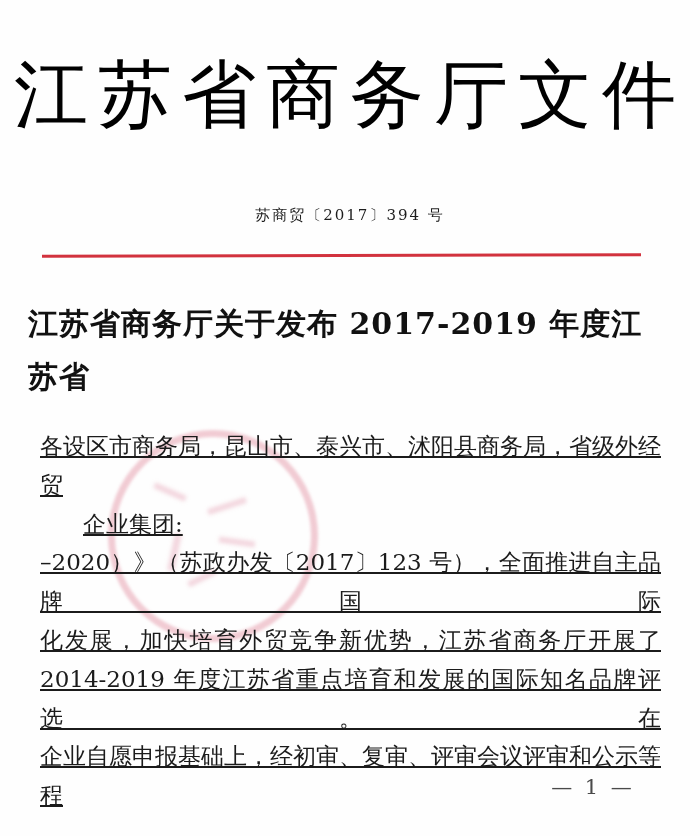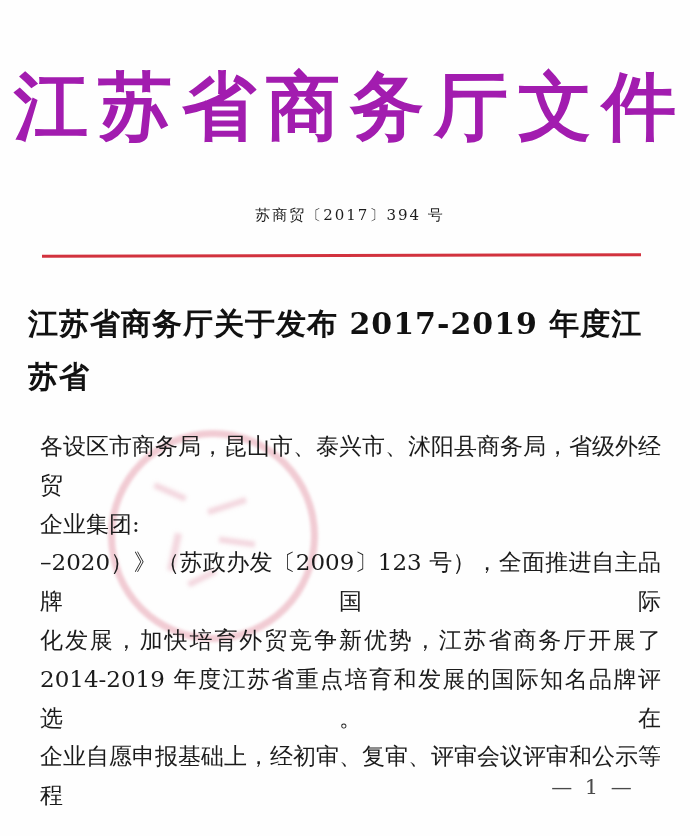--- a/index.html
+++ b/index.html
@@ -34,29 +34,29 @@
     filter: blur(1.5px);
   }
   .seal .s1 { left: 38px;  top: 52px;  width: 34px; height: 6px; transform: rotate(24deg); }
   .seal .s2 { left: 92px;  top: 66px;  width: 40px; height: 6px; transform: rotate(-18deg); }
   .seal .s3 { left: 56px;  top: 96px;  width: 7px;  height: 38px; transform: rotate(12deg); }
   .seal .s4 { left: 104px; top: 102px; width: 36px; height: 6px; transform: rotate(8deg); }
   .seal .s5 { left: 72px;  top: 138px; width: 30px; height: 6px; transform: rotate(-26deg); }
 
   .red-head {
     position: absolute;
-    top: 56px;
+    top: 44px;
     left: 0;
     width: 100%;
     text-align: center;
     font-size: 74px;
     line-height: 100px;
-    font-weight: 700;
+    font-weight: 400;
     letter-spacing: 10px;
-    color: #a21caf;
+    color: #000000;
     white-space: nowrap;
     z-index: 2;
   }
 
   .doc-number {
     position: absolute;
     top: 200px;
     left: 0;
     width: 100%;
     text-align: center;
@@ -98,23 +98,25 @@
     width: 621px;
     font-size: 23px;
     line-height: 38.8px;
     color: #1b1b1b;
     z-index: 2;
   }
   .body-text .line {
     text-align: justify;
     text-align-last: justify;
     text-justify: inter-character;
+    text-decoration: underline;
   }
   .body-text .line.short {
     text-align-last: left;
+    margin-left: 43px;
   }
 
   .page-number {
     position: absolute;
     top: 775px;
     left: 538px;
     width: 110px;
     text-align: center;
     font-size: 21px;
     letter-spacing: 3px;
@@ -141,21 +143,21 @@
 
   <div class="red-rule"></div>
 
   <div class="doc-title">
     <div>江苏省商务厅关于发布 2017-2019 年度江苏省</div>
   </div>
 
   <div class="body-text">
     <div class="line">各设区市商务局，昆山市、泰兴市、沭阳县商务局，省级外经贸</div>
     <div class="line short">企业集团:</div>
-    <div class="line">–2020）》（苏政办发〔2009〕123 号），全面推进自主品牌国际</div>
+    <div class="line">–2020）》（苏政办发〔2017〕123 号），全面推进自主品牌国际</div>
     <div class="line">化发展，加快培育外贸竞争新优势，江苏省商务厅开展了</div>
     <div class="line">2014-2019 年度江苏省重点培育和发展的国际知名品牌评选。在</div>
     <div class="line">企业自愿申报基础上，经初审、复审、评审会议评审和公示等程</div>
 
   </div>
 
   <div class="page-number">— 1 —</div>
 
 </div>
 

